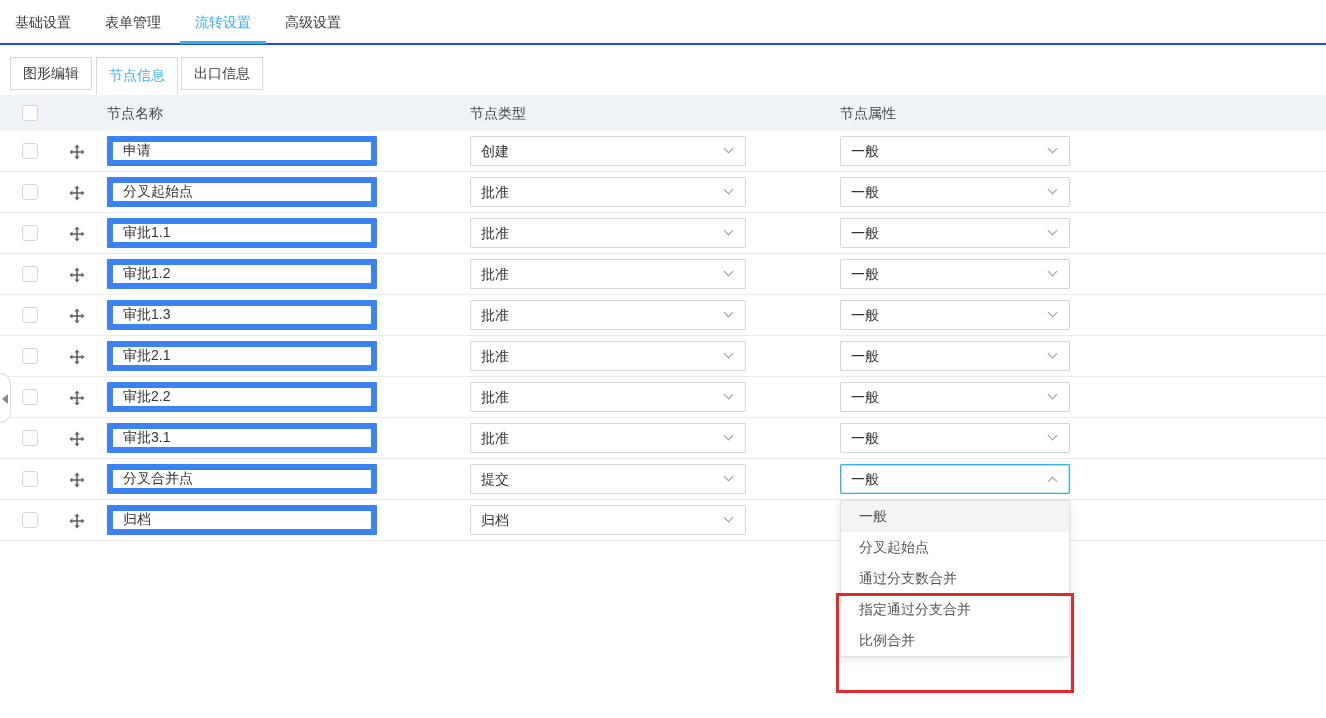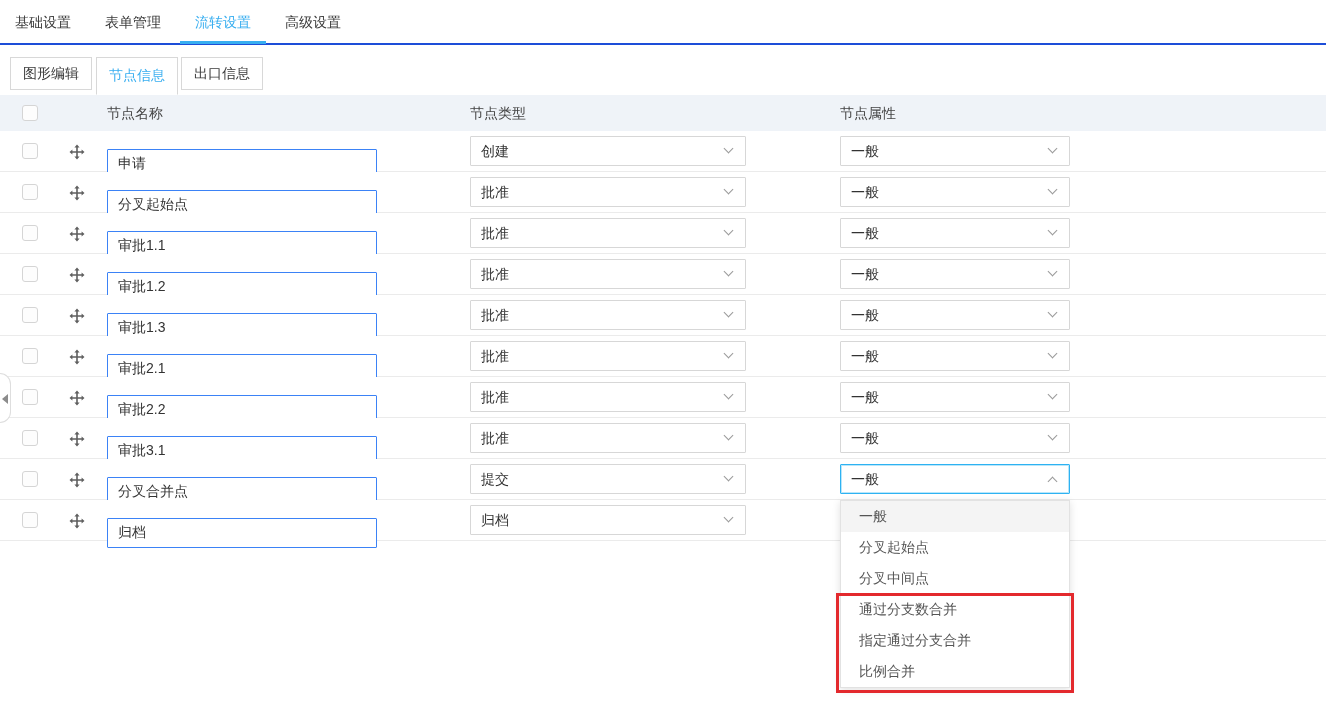--- a/index.html
+++ b/index.html
@@ -41,22 +41,22 @@
   .thead .col { position:absolute; top:0; height:20px; line-height:36px; font-size:14px; color:#444; }
   .col-name { left:107px; } .col-type { left:470px; } .col-attr { left:840px; }
   .cb { appearance:none; -webkit-appearance:none; width:16px; height:16px;
     border:1px solid #d5d5d5; border-radius:3px; background:#fdfdfd; cursor:pointer; }
   .thead .cb { position:absolute; left:22px; top:10px; }
 
   #rows { position:absolute; left:0; top:131px; width:1326px; }
   .row { position:relative; width:1326px; height:41px; border-bottom:1px solid #ebebeb; background:#fff; }
   .row .cb { position:absolute; left:22px; top:12px; }
   .move { position:absolute; left:69px; top:13px; width:16px; height:16px; cursor:move; }
-  .name-input { position:absolute; left:107px; top:18px; width:270px; height:30px;
-    border:1px solid #3b82f6; border-radius:1px; padding:8px 10px; font-size:14px; color:#333;
+  .name-input { position:absolute; left:107px; top:5px; width:270px; height:30px;
+    border:6px solid #3b82f6; border-radius:1px; padding:8px 10px; font-size:14px; color:#333;
     font-family:inherit; background:#fff; }
   .select { position:absolute; top:5px; height:30px; border:1px solid #d7d7d7; border-radius:1px;
     background:#fff; cursor:pointer; }
   .type-select { left:470px; width:276px; }
   .attr-select { left:840px; width:230px; }
   .sel-val { position:absolute; left:10px; top:0; line-height:28px; font-size:14px; color:#333; }
   .chev { position:absolute; right:13px; width:7px; height:7px;
     border-right:1.5px solid #9a9a9a; border-bottom:1.5px solid #9a9a9a; }
   .chev.down { top:8px; transform:rotate(45deg); }
   .chev.up { top:13px; transform:rotate(-135deg); }
@@ -296,21 +296,20 @@
       <span class="chev down"></span>
     </div>
   </div>
 </div>
 
   <div class="dropdown" id="dropdown">
   <div class="option selected">一般</div>
 
   <div class="option">分叉起始点</div>
 
-  <div class="option">分叉中间点</div>
 
   <div class="option">通过分支数合并</div>
 
   <div class="option">指定通过分支合并</div>
 
   <div class="option">比例合并</div>
 </div>
   <div class="redbox"></div>
 
   <div class="drawer-handle">

